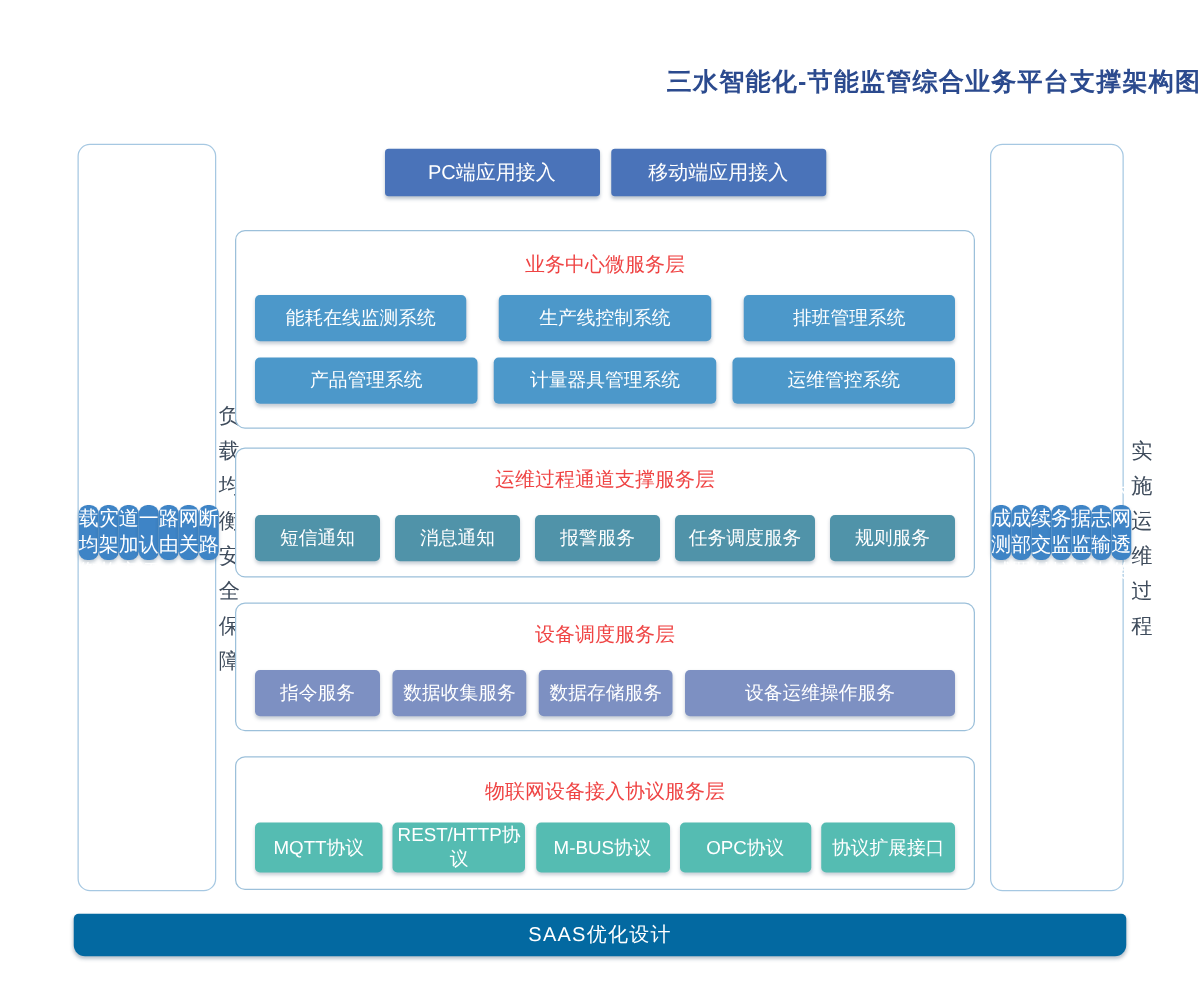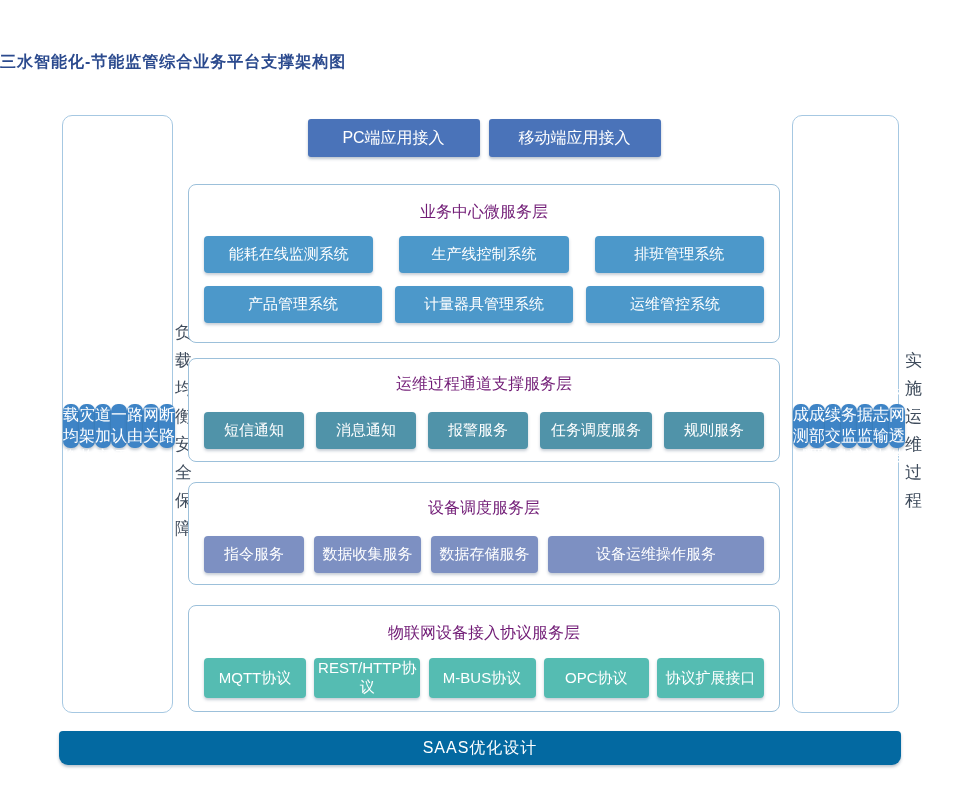--- a/index.html
+++ b/index.html
@@ -1,20 +1,20 @@
 <!DOCTYPE html>
 <html><head>
 <meta charset="utf-8">
 <style>
   * { margin:0; padding:0; box-sizing:border-box; }
   body { background:#ffffff; font-family:"Liberation Sans","DejaVu Sans",sans-serif; }
   .canvas { position:relative; width:961px; height:804px; background:#ffffff; overflow:hidden; }
 
-  .title { position:absolute; top:52px; left:0; width:100%; text-align:left;
-           font-size:16px; font-weight:bold; color:#2b4a8e; letter-spacing:1px; }
+  .title { position:absolute; top:52px; left:0; width:100%; text-align:right;
+           font-size:20px; font-weight:bold; color:#2b4a8e; letter-spacing:1px; }
 
   
   .pillar { position:absolute; top:115px; height:598px; background:#fff;
             border:1px solid #a6c8e2; border-radius:10px;
             display:flex; flex-direction:row; align-items:center; }
   .pillar-left  { left:62px;  width:111px; }
   .pillar-right { left:792px; width:107px; }
   .pbox { width:90px; height:44px; margin-top:24px; background:#3e84c6; color:#fff;
           font-size:16px; border-radius:7px; display:flex; align-items:center;
           justify-content:center; box-shadow:0 2px 3px rgba(30,60,90,.28); }
@@ -25,21 +25,21 @@
   
   .top-buttons { position:absolute; left:188px; top:119px; width:592px;
                  display:flex; justify-content:center; gap:9px; }
   .tbtn { width:172px; height:38px; background:#4a73b9; color:#fff; font-size:16px;
           border-radius:3px; display:flex; align-items:center; justify-content:center;
           box-shadow:0 2px 3px rgba(30,60,90,.3); }
 
   
   .section { position:absolute; left:188px; width:592px; background:#fff;
              border:1px solid #9cc0da; border-radius:8px; padding:0 15px; }
-  .hdr { text-align:center; color:#701a75; font-size:16px; }
+  .hdr { text-align:center; color:#ef4444; font-size:16px; }
   .row { display:flex; justify-content:space-between; }
   .box { height:37px; color:#fff; font-size:15px; border-radius:4px;
          display:flex; align-items:center; justify-content:center;
          box-shadow:0 2px 3px rgba(30,60,90,.25); text-align:center; }
 
   .sec1 { top:184px; height:159px; }
   .sec1 .hdr { padding-top:17px; }
   .sec1 .row1 { margin-top:13px;gap:26px; }
   .sec1 .row2 { margin-top:13px; }
   .sec1 .box { background:#4c98ca; width:178px; }

